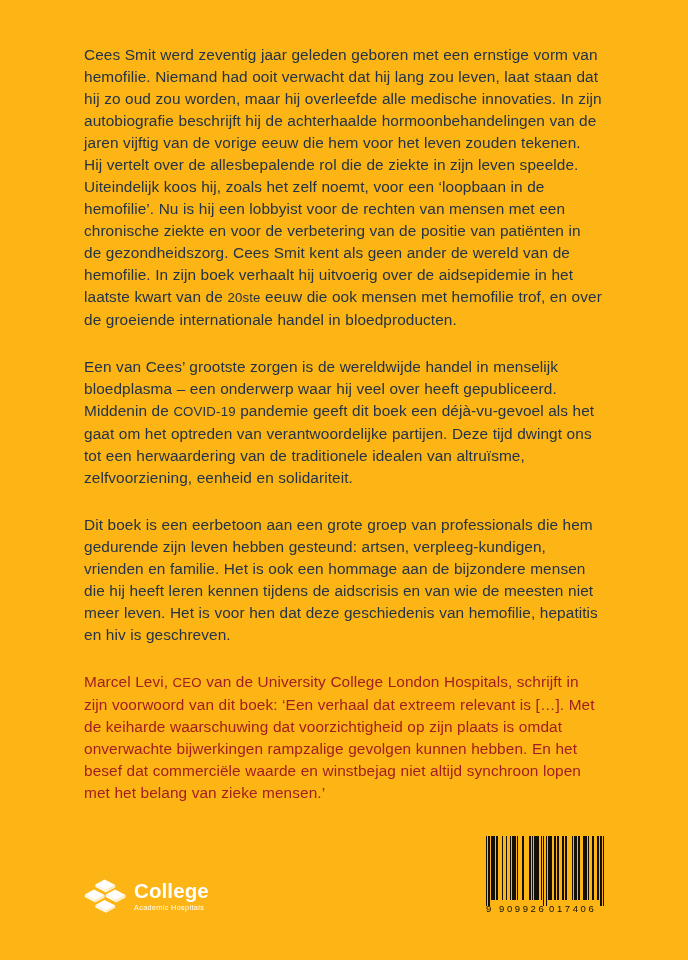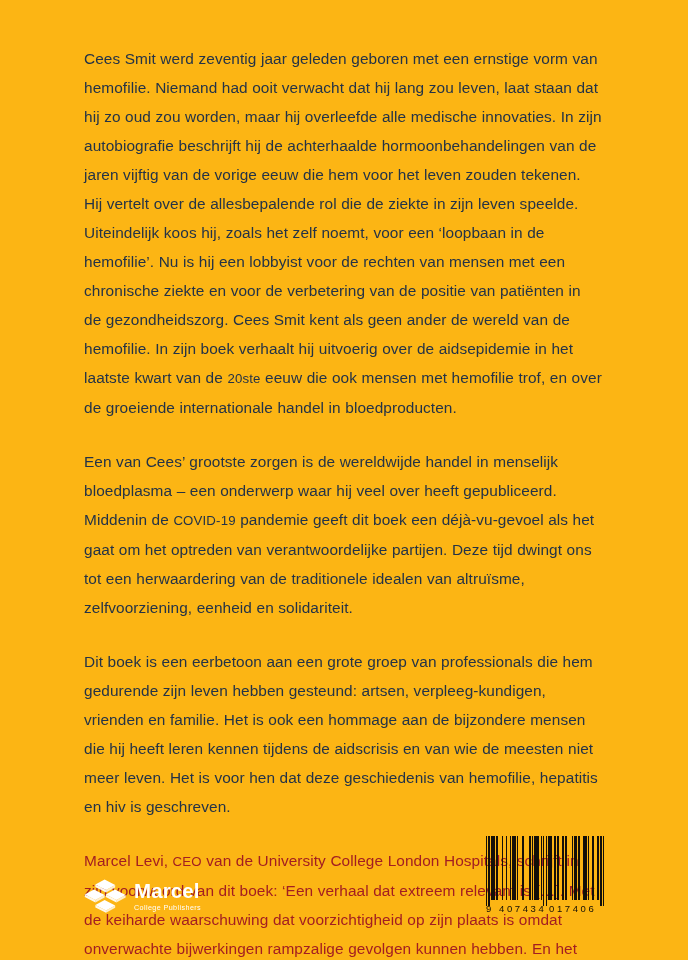--- a/index.html
+++ b/index.html
@@ -22,21 +22,21 @@
   #copy {
     position: absolute;
     left: 84px;
     top: 44px;
     width: 518px;
   }
 
   .para {
     margin: 0 0 25px 0;
     font-size: 15.4px;
-    line-height: 29px;
+    line-height: 22px;
     letter-spacing: 0.005em;
     color: #243347;
     text-align: left;
     word-spacing: 0.01em;
   }
   .para:last-child { margin-bottom: 0; }
 
   
   .para.quote {
     color: #A31E22;
@@ -163,22 +163,22 @@
           <path d="M21.8 16.6 L32.4 22.0 L32.4 24.4 L21.8 19.0 Z" opacity="0.92"></path>
           <path d="M32.4 22.0 L41.6 17.0 L41.6 19.4 L32.4 24.4 Z" opacity="0.78"></path>
 
           <path d="M20.6 22.0 L31.2 27.4 L22.0 32.4 L11.4 27.0 Z"></path>
           <path d="M11.4 27.0 L22.0 32.4 L22.0 34.8 L11.4 29.4 Z" opacity="0.92"></path>
           <path d="M22.0 32.4 L31.2 27.4 L31.2 29.8 L22.0 34.8 Z" opacity="0.78"></path>
         </g>
       </svg>
     </div>
     <div id="logo-type">
-      <span id="logo-name">Marcel</span>
-      <span id="logo-tagline">College Publishers</span>
+      <span id="logo-name">College</span>
+      <span id="logo-tagline">Academic Hospitals</span>
     </div>
   </div>
 
   <div id="barcode">
     <div id="barcode-bars">
         <i class="g" style="left: 0px; width: 1.24px;"></i>
         <i class="g" style="left: 2.48px; width: 1.24px;"></i>
         <i style="left: 4.97px; width: 3.73px;"></i>
         <i style="left: 9.94px; width: 2.48px;"></i>
         <i style="left: 16.15px; width: 1.24px;"></i>
@@ -203,18 +203,18 @@
         <i style="left: 91.92px; width: 2.48px;"></i>
         <i style="left: 96.88px; width: 3.73px;"></i>
         <i style="left: 101.85px; width: 1.24px;"></i>
         <i style="left: 105.58px; width: 2.48px;"></i>
         <i style="left: 110.55px; width: 2.48px;"></i>
         <i class="g" style="left: 114.27px; width: 1.24px;"></i>
         <i class="g" style="left: 116.76px; width: 1.24px;"></i>
       </div>
     <div id="barcode-digits">
       <span id="isbn-lead">9</span>
-      <span id="isbn-left">407434</span>
+      <span id="isbn-left">909926</span>
       <span id="isbn-right">017406</span>
     </div>
   </div>
 
 </div>
 
 </body></html>

